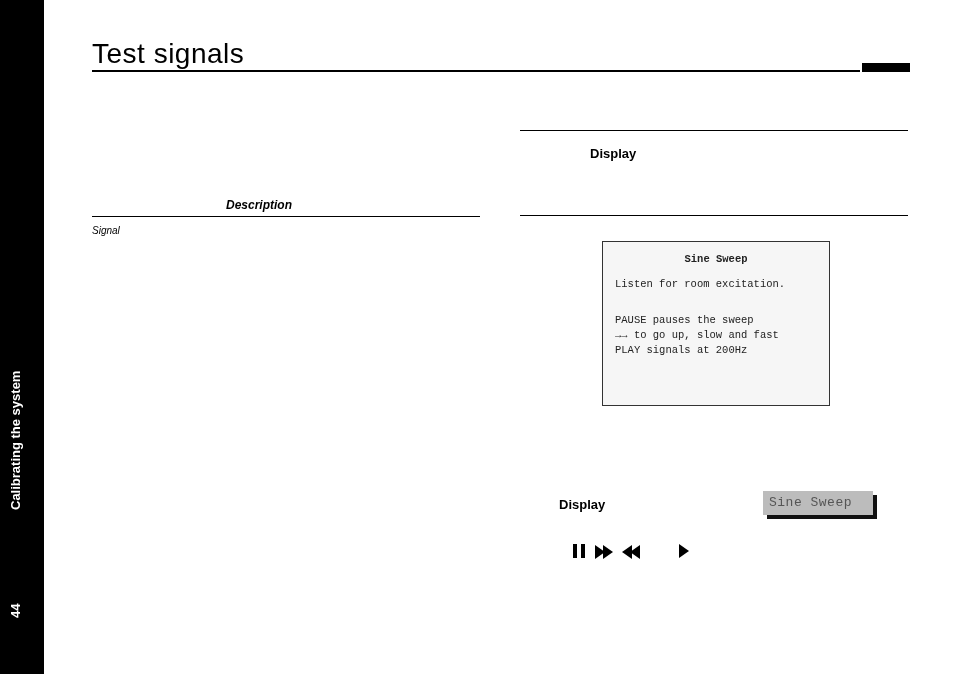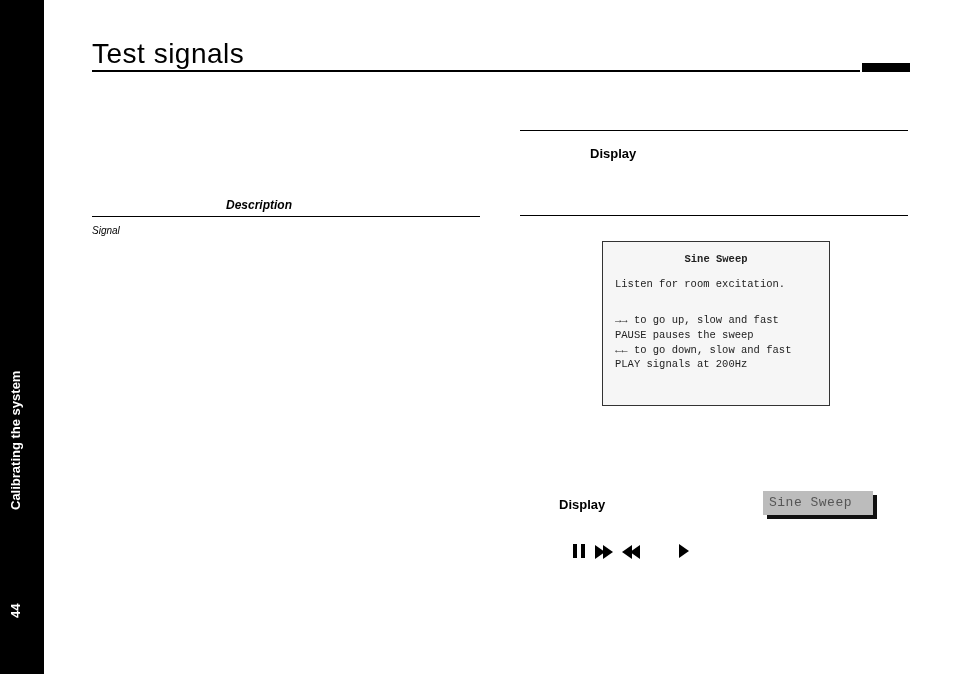--- a/index.html
+++ b/index.html
@@ -193,23 +193,22 @@
 <div id="left-rule" class="hr-thin"></div>
 
 <div id="right-rule1" class="hr-thin"></div>
 <div class="display-label1">Display</div>
 <div id="right-rule2" class="hr-thin"></div>
 
 <div class="lcd-box">
   <div class="lcd-title">Sine Sweep</div>
   <div class="lcd-listen">Listen for room excitation.</div>
   <div class="lcd-lines">
+    <div>PAUSE pauses the sweep</div>
     <div>→→ to go up, slow and fast</div>
-    <div>PAUSE pauses the sweep</div>
-    <div>←← to go down, slow and fast</div>
     <div>PLAY signals at 200Hz</div>
   </div>
 </div>
 
 <div class="display-label2">Display</div>
 
 <div class="sine-chip-shadow"></div>
 <div class="sine-chip">Sine Sweep</div>
 
 <div class="transport">

